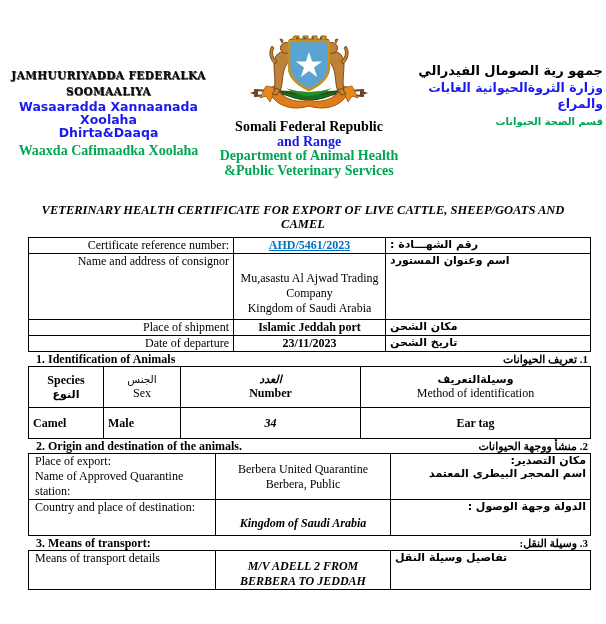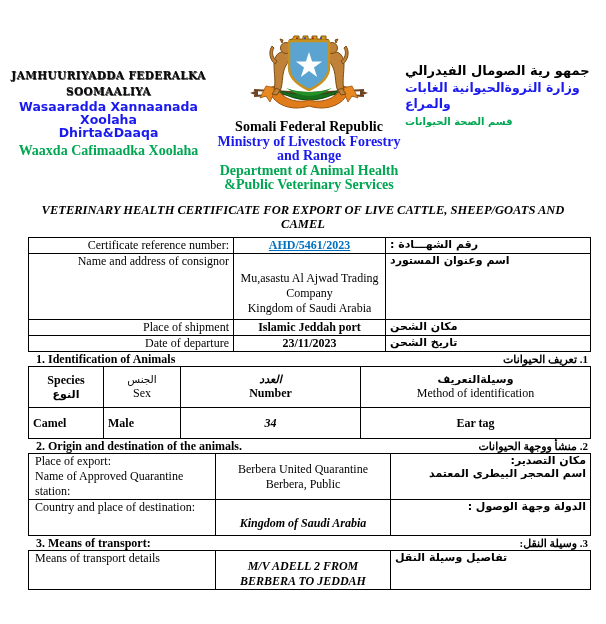--- a/index.html
+++ b/index.html
@@ -31,21 +31,21 @@
   }
   .mh-center {
     position:absolute; left:213px; top:30px; width:192px; text-align:center;
   }
   .mh-center .crest { display:block; margin:0 auto 4px auto; }
   .mh-center .en { font-weight:bold; font-size:14px; line-height:1.04; }
   .mh-center .en.black { color:#000; }
   .mh-center .en.blue  { color:#1a1aef; }
   .mh-center .en.green { color:#00a651; }
   .mh-right {
-    position:absolute; left:405px; top:62px; width:198px; text-align:left;
+    position:absolute; left:405px; top:62px; width:198px; text-align:right;
   }
   .mh-right .ar { font-family:"DejaVu Sans",sans-serif; font-weight:bold; line-height:1.35; }
   .mh-right .ar.black { color:#000; font-size:13px; }
   .mh-right .ar.blue  { color:#1a1aef; font-size:12.5px; }
   .mh-right .ar.green { color:#00a651; font-size:10px; margin-top:2px; }
 
   
   .doc-title {
     position:absolute; top:203px; left:0; width:606px; text-align:center;
     font-weight:bold; font-style:italic; font-size:12.5px; line-height:1.12;
@@ -141,21 +141,20 @@
           <circle cx="67" cy="8.2" r="1" fill="#b22222"></circle>
           <circle cx="75" cy="8.2" r="1" fill="#1d3db8"></circle>
         </g>
 
         <g>
           <path d="M45,11 h36 q2,0 2,2 v24 q0,14 -20,23 q-20,-9 -20,-23 v-24 q0,-2 2,-2 z" fill="#5ba3d0" stroke="#c9921e" stroke-width="2.5"></path>
           <path d="M63,22 l3.1,9.5 h10 l-8.1,5.9 l3.1,9.6 l-8.1,-5.9 l-8.1,5.9 l3.1,-9.6 l-8.1,-5.9 h10 z" fill="#ffffff"></path>
         </g>
       </svg>
       <div class="en black">Somali Federal Republic</div>
-      <div class="en blue">Ministry of Livestock Forestry</div>
       <div class="en blue">and Range</div>
       <div class="en green">Department of Animal Health</div>
       <div class="en green">&amp;Public Veterinary Services</div>
     </div>
 
     <div class="mh-right" dir="rtl">
       <div class="ar black">جمهو رية الصومال الفيدرالي</div>
       <div class="ar blue">وزارة الثروةالحيوانية الغابات</div>
       <div class="ar blue">والمراع</div>
       <div class="ar green">قسم الصحة الحيوانات</div>

